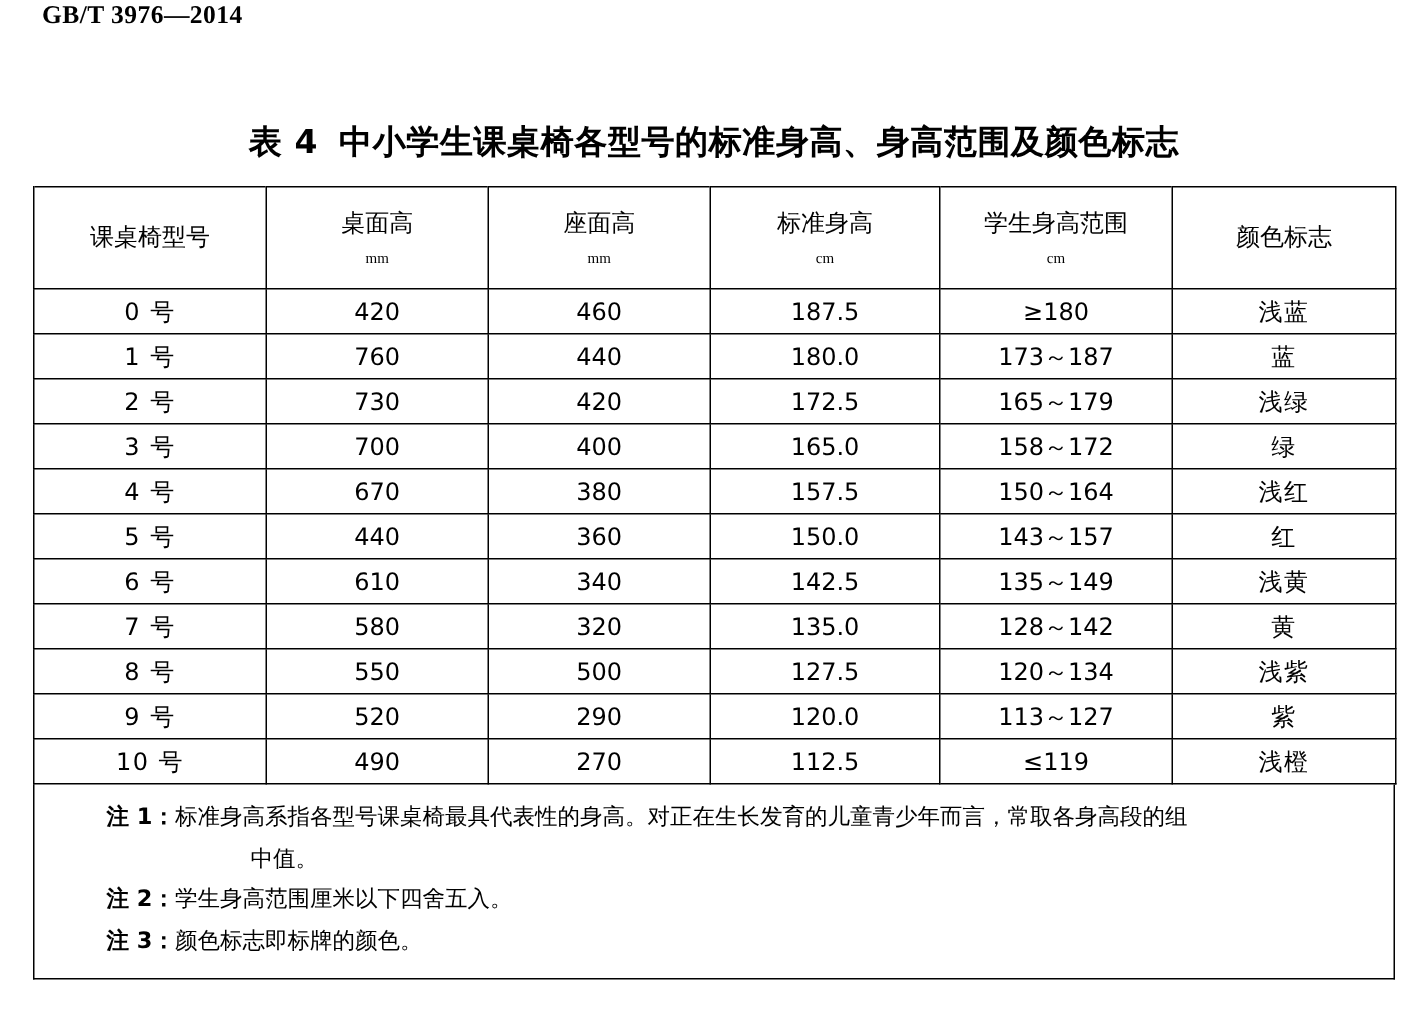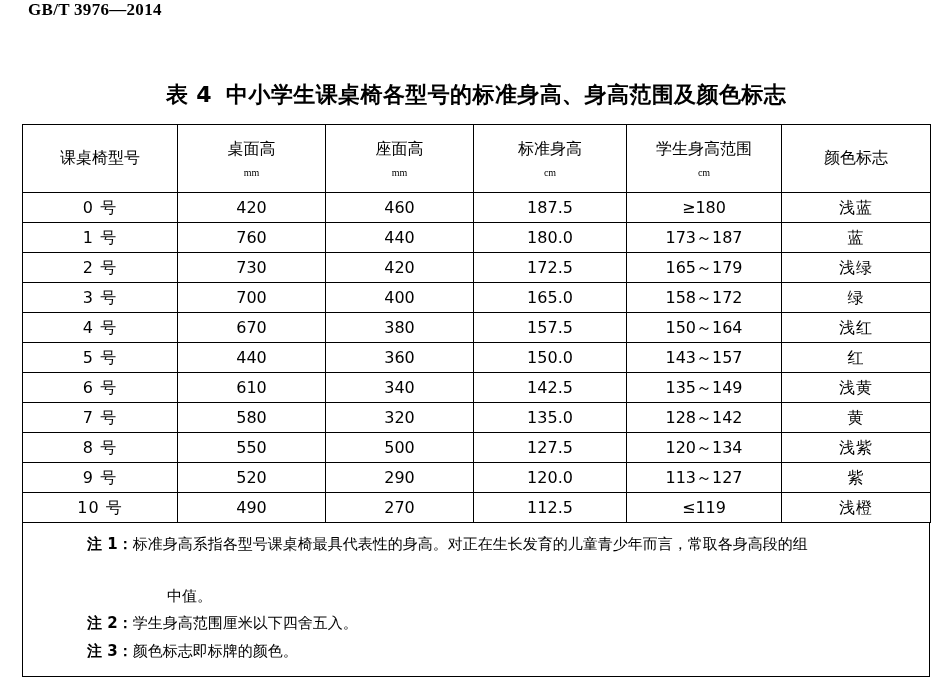--- a/index.html
+++ b/index.html
@@ -125,26 +125,24 @@
     line-height: 1.85;
   }
   .note-row {
     display: block;
     padding-left: 36px;
     text-indent: 0;
     position: relative;
   }
   .note-label {
     font-weight: bold;
-    margin-left: 16px;
   }
   .note-cont {
     display: block;
     padding-left: 96px;
-    margin-top: 24px;
   }
 </style>
 </head>
 <body>
 
 <div class="page">
 
   <div class="std-header">GB/T 3976—2014</div>
 
   <div class="table-title">

